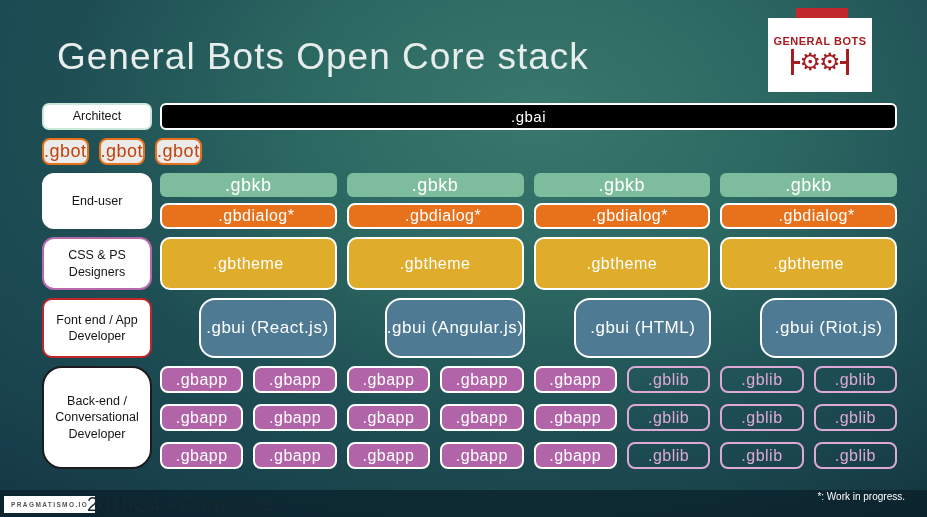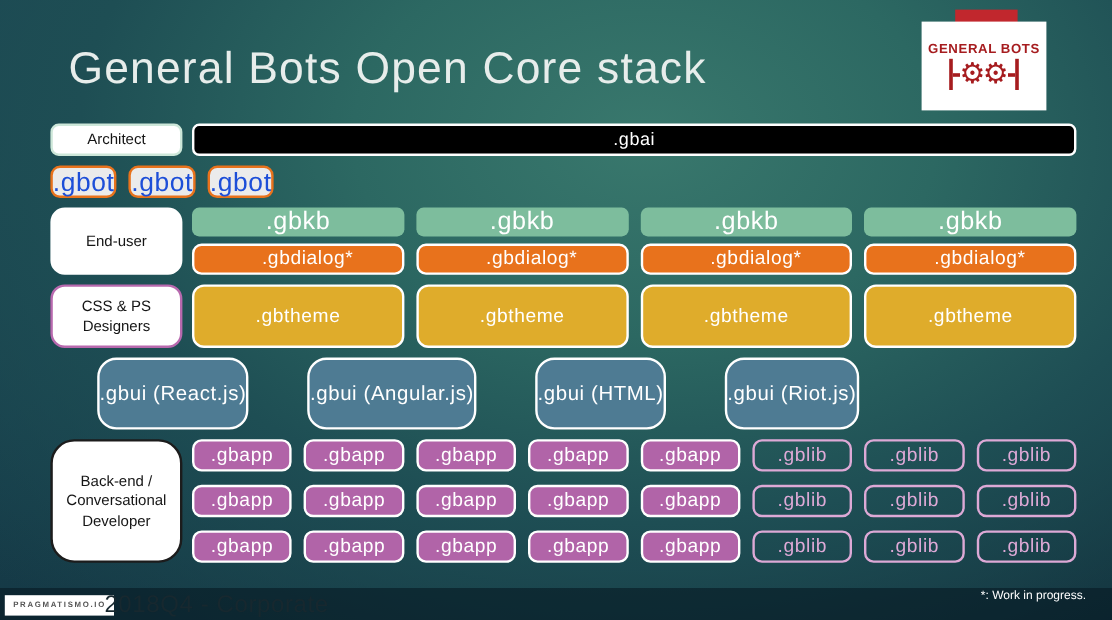--- a/index.html
+++ b/index.html
@@ -34,22 +34,22 @@
     display:flex;align-items:center;justify-content:center;text-align:center;
     font-size:12.5px;line-height:1.3;padding:2px 8px;
   }
   .row-lines{display:flex;flex-direction:column;}
   .line{display:flex;gap:10px;}
   .cell{
     flex:1;display:flex;align-items:center;justify-content:center;
     color:#fff;font-size:16px;letter-spacing:.5px;white-space:nowrap;
   }
   .gbai{background:#000;border:2px solid #fff;border-radius:6px;font-size:15px;}
-  .gbot{background:#ebebeb;border:2px solid var(--orange);border-radius:8px;color:#1d4ed8;font-size:22px;}
-  .gbkb{background:var(--green);border-radius:6px;font-size:21px;}
+  .gbot{background:#ebebeb;border:2px solid var(--orange);border-radius:8px;color:#c2410c;font-size:18px;}
+  .gbkb{background:var(--green);border-radius:6px;font-size:18px;}
   .gbdialog{background:var(--orange);border:2px solid #fff;border-radius:8px;padding-left:16px;}
   .gbtheme{background:var(--gold);border:2px solid #fff;border-radius:10px;}
   .gbui{background:var(--blue);border:2px solid #fff;border-radius:16px;font-size:17px;margin-left:39px;}
   .gbapp{background:var(--purple);border:2px solid #fff;border-radius:8px;}
   .gblib{background:transparent;border:2px solid var(--pink);border-radius:8px;color:var(--pink);text-align:center;}
   
   .footer-strip{position:absolute;left:0;right:0;bottom:0;height:27px;background:rgba(6,26,36,.62);}
   .footer-badge{
     position:absolute;left:4px;bottom:4px;background:#fff;color:#555;
     font-size:6.5px;font-weight:bold;letter-spacing:1.4px;padding:5px 7px;
@@ -117,20 +117,21 @@
         <div class="row-lines" style="gap: 6px;">
           <div class="line" style="height: 53px;">
             <div class="cell gbtheme">.gbtheme</div>
             <div class="cell gbtheme">.gbtheme</div>
             <div class="cell gbtheme">.gbtheme</div>
             <div class="cell gbtheme">.gbtheme</div>
           </div>
         </div>
       </div>
       <div class="row">
+        <div class="row-label" style="border-color: rgb(192, 38, 44); border-radius: 10px;">Font end / App Developer</div>
         <div class="row-lines" style="gap: 6px;">
           <div class="line" style="height: 60px;">
             <div class="cell gbui">.gbui (React.js)</div>
             <div class="cell gbui">.gbui (Angular.js)</div>
             <div class="cell gbui">.gbui (HTML)</div>
             <div class="cell gbui">.gbui (Riot.js)</div>
           </div>
         </div>
       </div>
       <div class="row">

